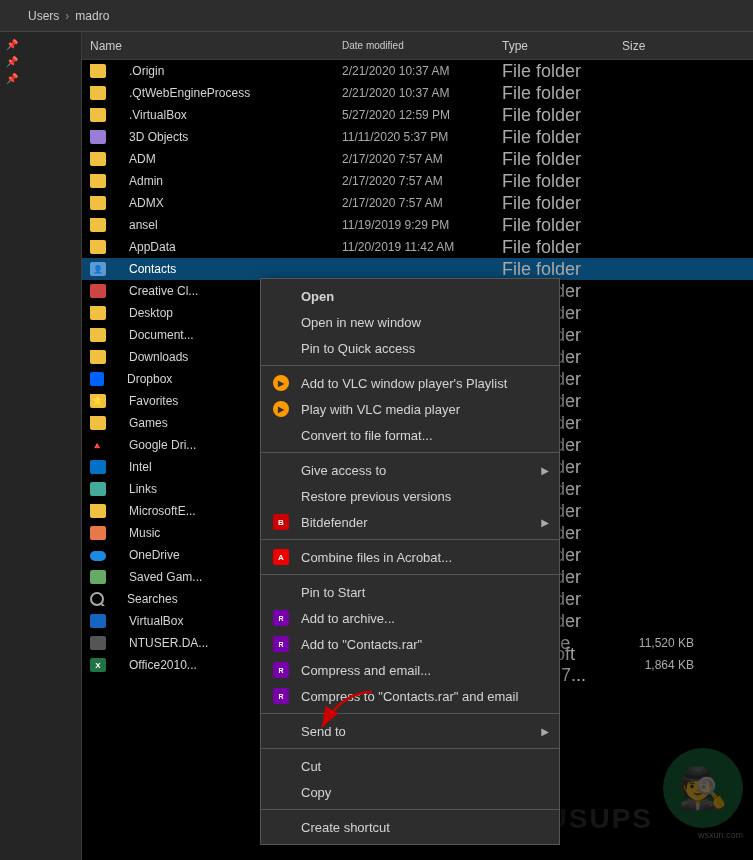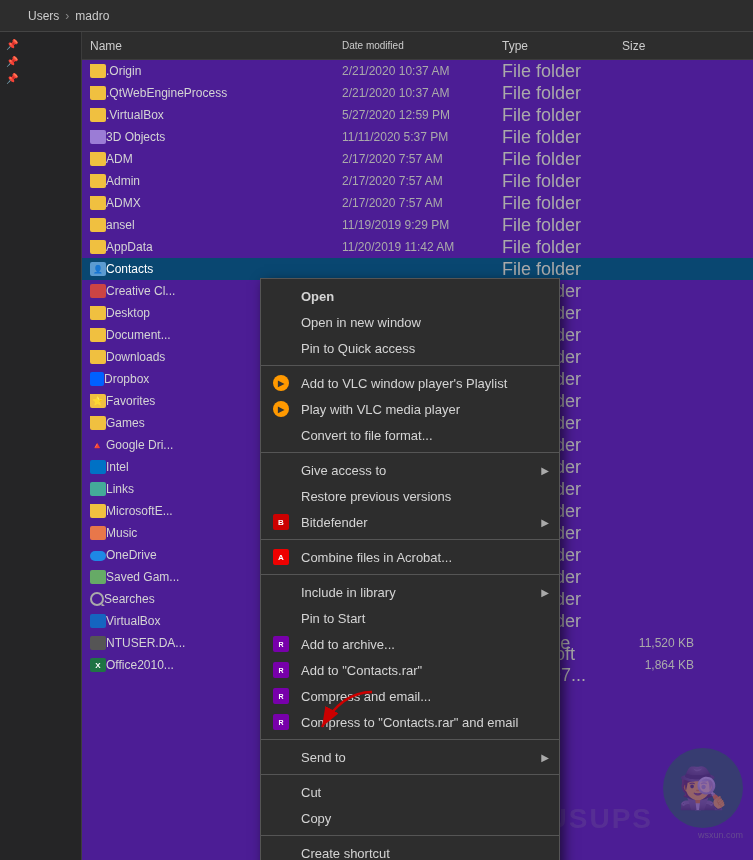--- a/index.html
+++ b/index.html
@@ -48,21 +48,21 @@
     .sidebar-pin {
       color: #888;
       font-size: 10px;
       padding: 3px 6px;
       cursor: pointer;
     }
 
     
     .main-content {
       flex: 1;
-      background: #4c1d95;
+      background: #000000;
       overflow: hidden;
       position: relative;
     }
 
     
     .col-headers {
       display: flex;
       background: #2d2d2d;
       border-bottom: 1px solid #3c3c3c;
       padding: 4px 0;
@@ -89,21 +89,21 @@
     }
     .file-row.highlighted {
       background: #094771;
       color: #fff;
     }
     .file-cell-name {
       width: 260px;
       padding-left: 8px;
       display: flex;
       align-items: center;
-      gap: 0;
+      gap: 23px;
       font-size: 12px;
       white-space: nowrap;
       overflow: hidden;
     }
     .file-cell-date { width: 160px; font-size: 12px; color: #aaa; }
     .file-cell-type { width: 120px; font-size: 18px; color: #aaa; }
     .file-cell-size { width: 80px; font-size: 12px; color: #aaa; text-align: right; padding-right: 8px; }
 
     
     .folder-icon {
@@ -630,23 +630,20 @@
           <span>Bitdefender</span>
         </div>
         <div class="ctx-separator"></div>
         <div class="ctx-item">
           <div class="ctx-icon">
             <div class="ctx-acrobat-icon">A</div>
           </div>
           <span>Combine files in Acrobat...</span>
         </div>
         <div class="ctx-separator"></div>
-        <div class="ctx-item has-arrow">
-          <span>Include in library</span>
-        </div>
         <div class="ctx-item">
           <span>Pin to Start</span>
         </div>
         <div class="ctx-item">
           <div class="ctx-icon">
             <div class="ctx-rar-icon">R</div>
           </div>
           <span>Add to archive...</span>
         </div>
         <div class="ctx-item">

